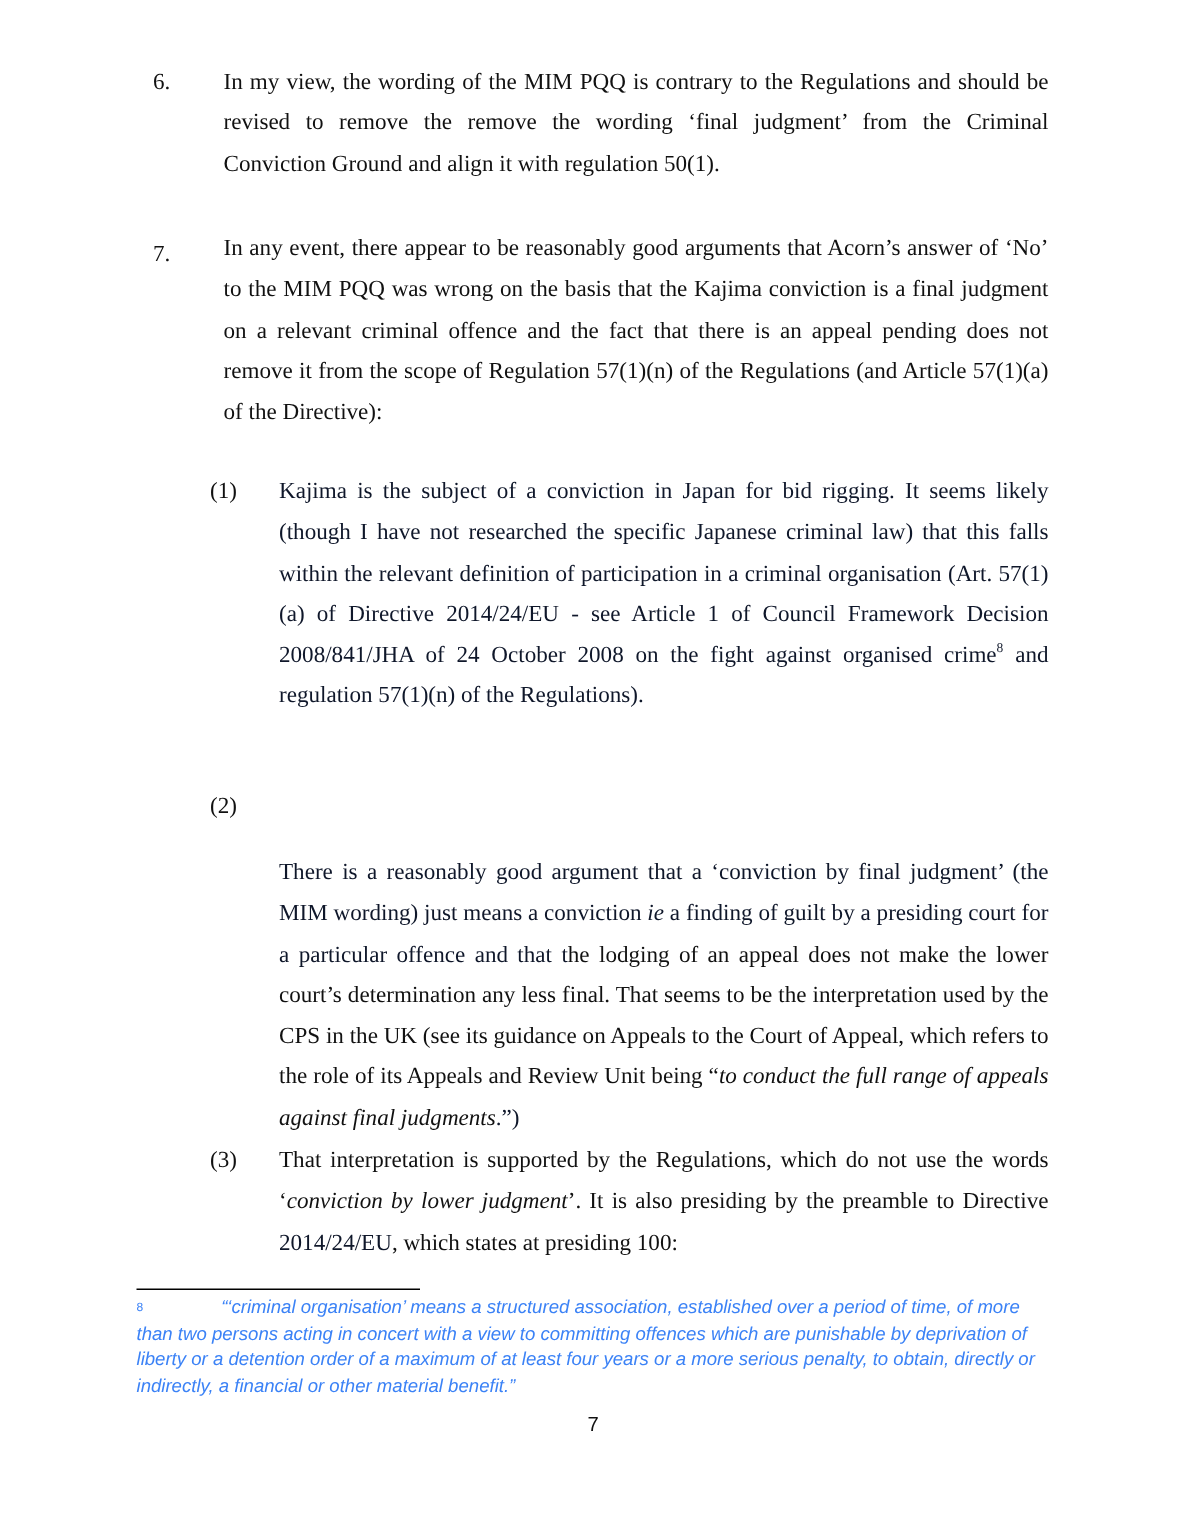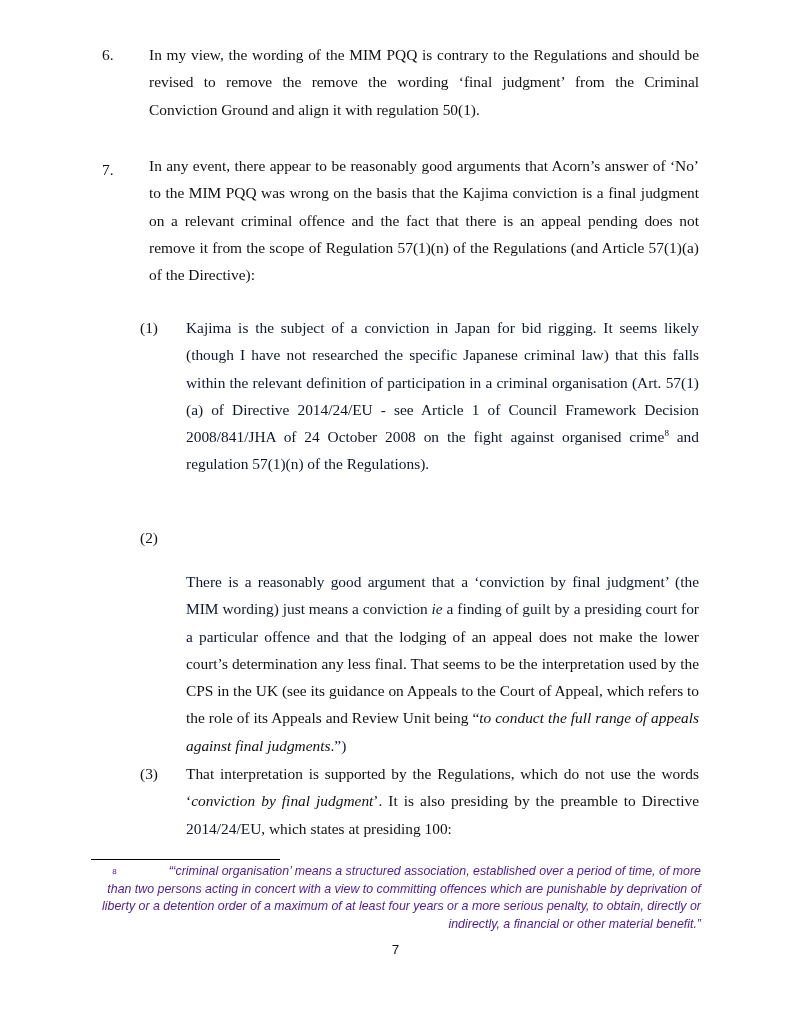--- a/index.html
+++ b/index.html
@@ -16,21 +16,21 @@
     .s1 { left: 186px; top: 314px; width: 513px; }
     .ns1 { left: 140px; top: 314px; }
     .s2 { left: 186px; top: 524px; width: 513px; margin-top: 44px; }
     .ns2 { left: 140px; top: 524px; }
     .s3 { left: 186px; top: 760px; width: 513px; }
     .ns3 { left: 140px; top: 760px; }
     sup { font-size: 9px; line-height: 0; vertical-align: super; }
     .rule { position: absolute; left: 91px; top: 859px; width: 189px; height: 1px; background: #000; }
     .footnote { position: absolute; left: 91px; top: 863px; width: 610px;
                 font-family: "Liberation Sans", "DejaVu Sans", sans-serif; font-style: italic;
-                font-size: 12.4px; line-height: 17.5px; color: #4c1d95; text-align: right; }
+                font-size: 12.4px; line-height: 17.5px; color: #3b82f6; }
     .fn-mark { font-style: normal; font-size: 8px; vertical-align: top; margin-right: 52px; }
     .page-number { position: absolute; left: 0; width: 791px; top: 942px; text-align: center;
                    font-family: "Liberation Sans", "DejaVu Sans", sans-serif; font-size: 13.5px; color: #111; }
     i { font-style: italic; }
   </style>
 </head>
 <body>
 
 <div class="num n6">6.</div>
 <div class="para p6">In my view, the wording of the MIM PQQ is contrary to the Regulations and should be revised to remove the remove the wording ‘final judgment’ from the Criminal Conviction Ground and align it with regulation 50(1).</div>
@@ -38,18 +38,18 @@
 <div class="num n7">7.</div>
 <div class="para p7">In any event, there appear to be reasonably good arguments that Acorn’s answer of ‘No’ to the MIM PQQ was wrong on the basis that the Kajima conviction is a final judgment on a relevant criminal offence and the fact that there is an appeal pending does not remove it from the scope of Regulation 57(1)(n) of the Regulations (and Article 57(1)(a) of the Directive):</div>
 
 <div class="num ns1">(1)</div>
 <div class="para s1 grey"><span>Kajima is the subject of a conviction in Japan for bid rigging. It seems likely (though I have not researched the specific Japanese criminal law) that this falls within the relevant definition of participation in a criminal organisation (Art. 57(1)(a) of Directive 2014/24/EU - see Article 1 of Council Framework Decision 2008/841/JHA of 24 October 2008 on the fight against organised crime</span><sup>8</sup><span> and regulation 57(1)(n) of the Regulations).</span></div>
 
 <div class="num ns2">(2)</div>
 <div class="para s2"><span class="grey">There is a reasonably good argument that a ‘conviction by final judgment’ (the MIM wording) just means a conviction </span><i class="grey">ie</i><span class="grey"> a finding of guilt by a presiding court for a particular offence and that t</span><span class="dark">he lodging of an appeal does not make the lower court’s determination any less final. That seems to be the interpretation used by the CPS in the UK (see its guidance on Appeals to the Court of Appeal, which refers to the role of its Appeals and Review Unit being “</span><i class="dark">to conduct the full range of appeals against final judgments</i><span class="grey">.”)</span></div>
 
 <div class="num ns3">(3)</div>
-<div class="para s3"><span>That interpretation is supported by the Regulations, which do not use the words ‘</span><i>conviction by final judgment</i><span>’. It is also presiding by the preamble to Directive </span><span class="grey">2014/24/EU</span><span>, which states at presiding 100:</span></div>
+<div class="para s3"><span>That interpretation is supported by the Regulations, which do not use the words ‘</span><i>conviction by lower judgment</i><span>’. It is also presiding by the preamble to Directive </span><span class="grey">2014/24/EU</span><span>, which states at presiding 100:</span></div>
 
 <div class="rule"></div>
 <div class="footnote"><span class="fn-mark">8</span><span>“‘criminal organisation’ means a structured association, established over a period of time, of more than two persons acting in concert with a view to committing offences which are punishable by deprivation of liberty or a detention order of a maximum of at least four years or a more serious penalty, to obtain, directly or indirectly, a financial or other material benefit.”</span></div>
 
 <div class="page-number">7</div>
 
 </body></html>

